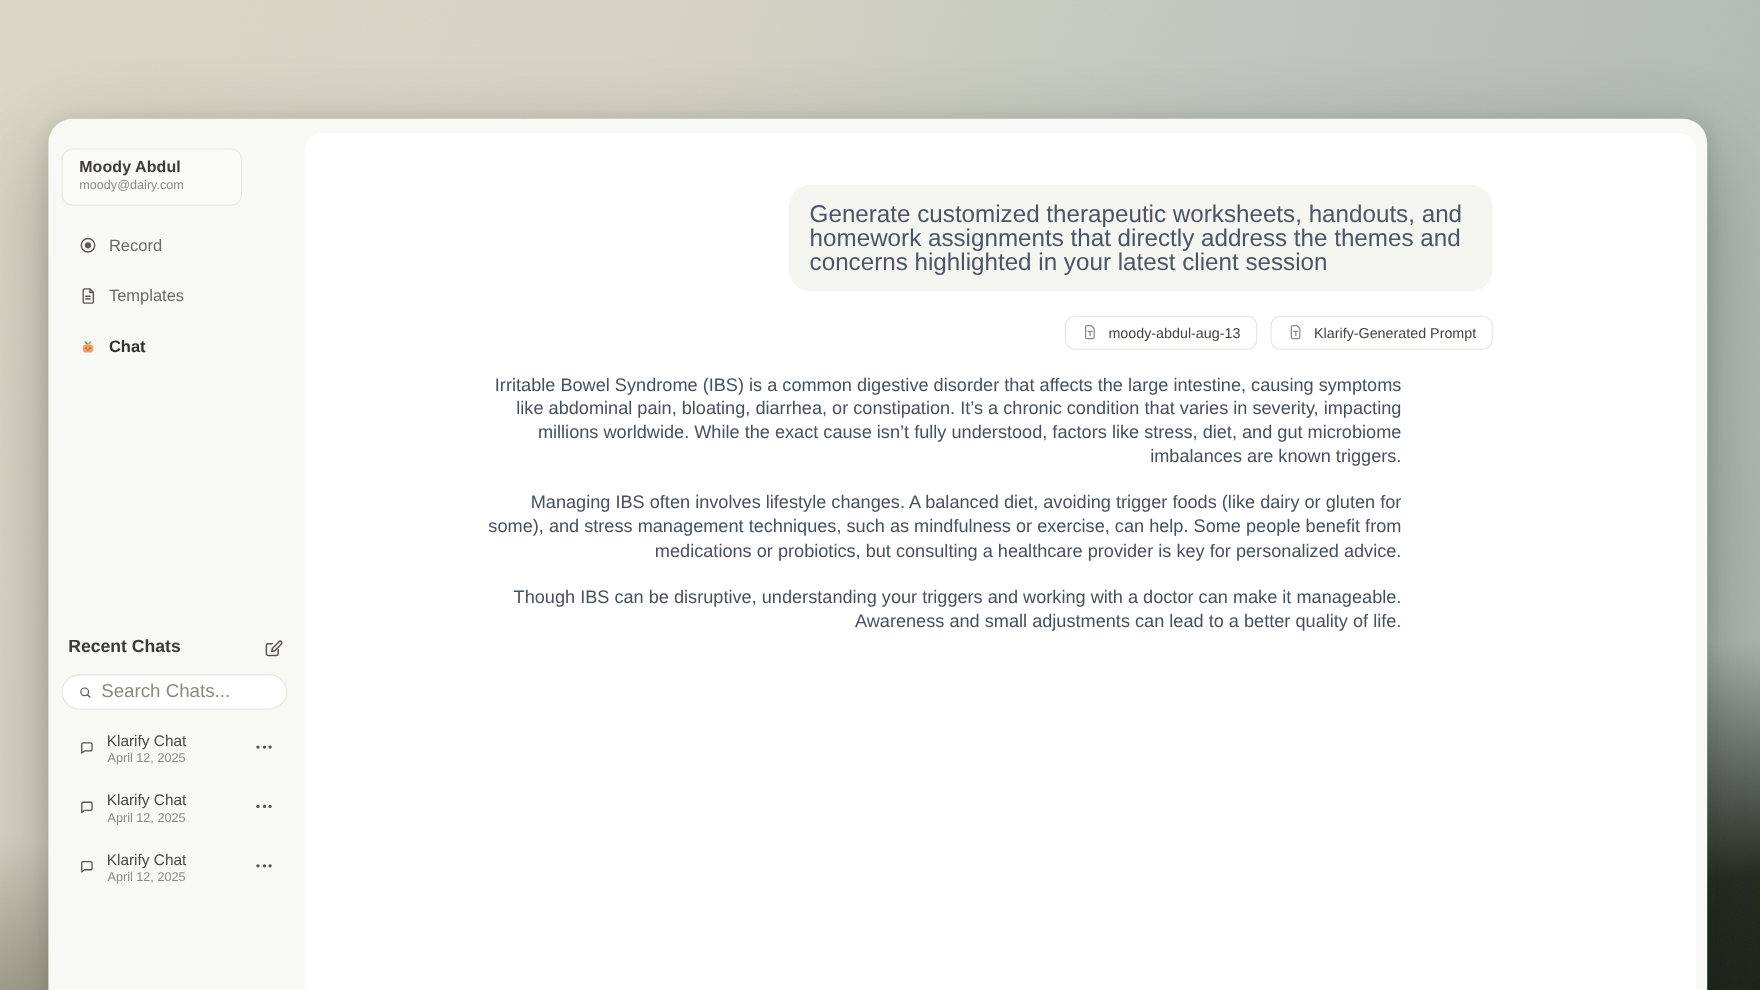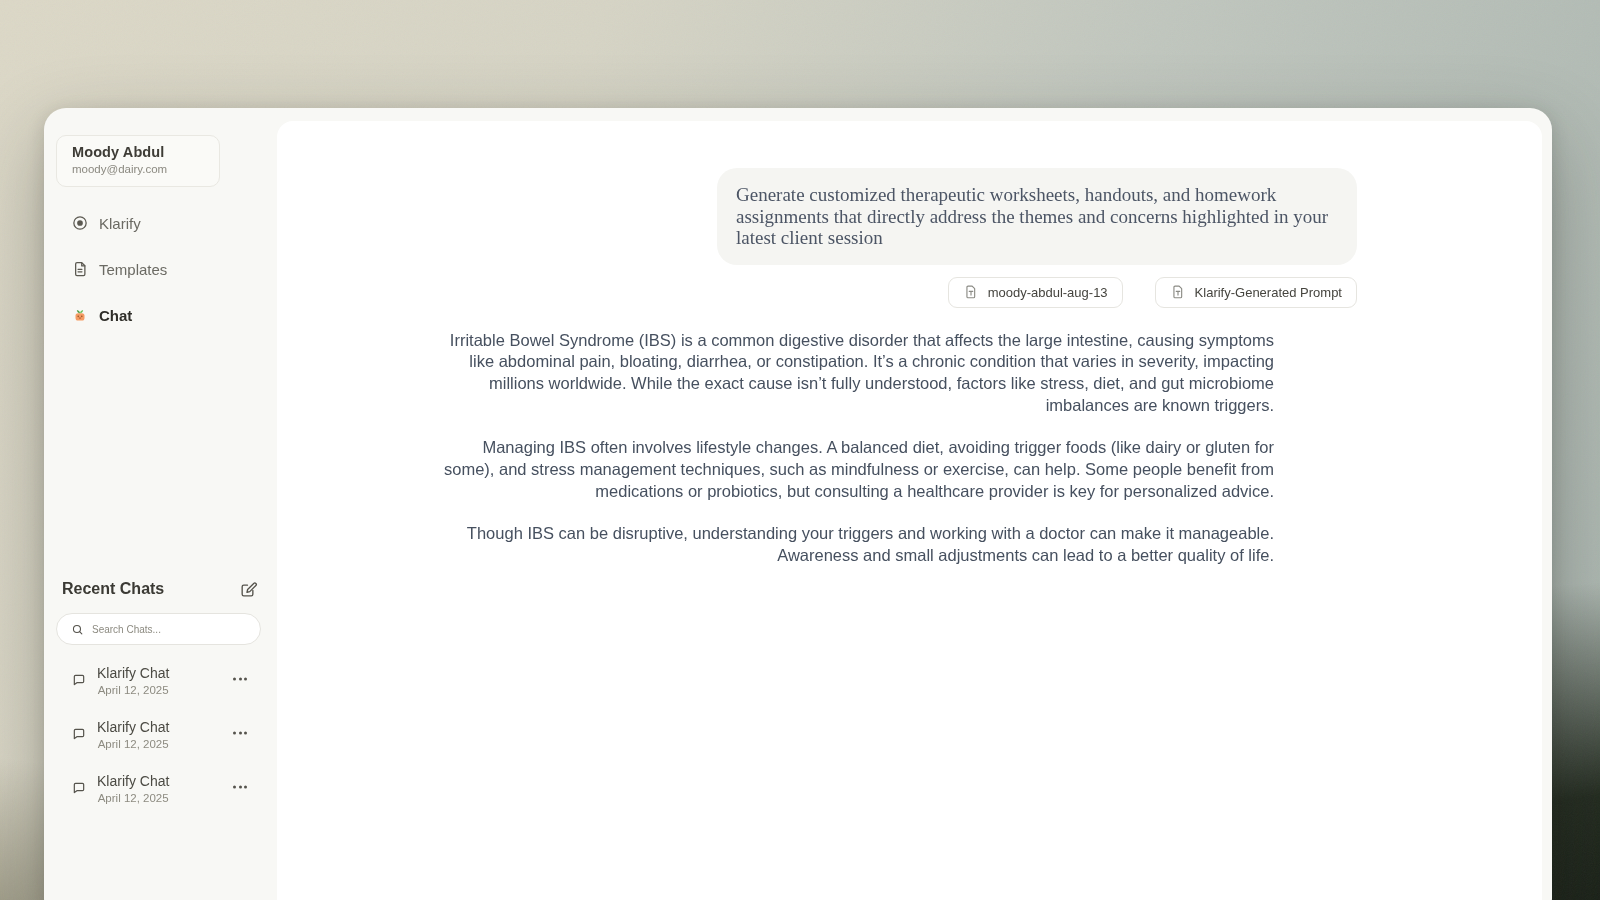--- a/index.html
+++ b/index.html
@@ -58,21 +58,21 @@
   .icon-btn svg { width:19px; height:19px; }
 
   .search-box {
     position:absolute; left:12px; top:505px; width:205px; height:32px;
     background:#ffffff; border:1px solid #e5e4df; border-radius:16px;
     display:flex; align-items:center; padding:0 12px 0 14px;
   }
   .search-box svg { width:13px; height:13px; flex:0 0 auto; }
   .search-box input {
     border:none; outline:none; background:transparent; margin-left:8px; width:100%;
-    font-family:"Liberation Sans", sans-serif; font-size:10px; color:#404040;
+    font-family:"Liberation Sans", sans-serif; font-size:17px; color:#404040;
   }
   .search-box input::placeholder { color:#8c8a80; }
 
   .chat-list { position:absolute; left:12px; right:12px; top:550px; }
   .chat-item {
     position:relative; height:44px; margin-bottom:10px; border-radius:10px;
     display:flex; align-items:center; padding-left:15px; cursor:pointer;text-align:center;
   }
   .chat-item .msg-icon { width:16px; height:16px; margin-right:10px; }
   .chat-item .msg-icon svg { width:16px; height:16px; }
@@ -92,23 +92,23 @@
     border-radius:16px;
   }
   .chat-content {
     position:absolute; left:152px; right:185px; top:47px;
     display:flex; flex-direction:column;
   }
   .user-bubble {
     align-self:flex-end; max-width:640px;
     background:#f5f5f2; border-radius:20px; padding:16px 19px;
   }
-  .user-bubble p { font-size:19px; line-height:21.5px; color:#4c5565;font-family:Liberation Serif, serif; }
-
-  .chips-row { align-self:flex-end; margin-top:12px; display:flex; gap:32px; }
+  .user-bubble p { font-size:22px; line-height:21.5px; color:#4c5565; }
+
+  .chips-row { align-self:flex-end; margin-top:22px; display:flex; gap:12px; }
   .chip {
     height:31px; display:flex; align-items:center; gap:9px; padding:0 14px;
     background:#ffffff; border:1px solid #e6e5e0; border-radius:9px; cursor:pointer;
   }
   .chip svg { width:16px; height:16px; }
   .chip-label { font-size:13px; color:#45443e; }
 
   .assistant { margin-top:22px; max-width:845px;text-align:right; }
   .assistant p { font-size:16.5px; line-height:21.7px; color:#46505f; margin-bottom:21px; }
   .assistant p:last-child { margin-bottom:0; }
@@ -134,21 +134,21 @@
     </div>
 
     <nav class="nav">
       <div class="nav-item">
         <span class="nav-icon">
           <svg viewBox="0 0 24 24" fill="none" stroke="#5b5951" stroke-width="1.7">
             <circle cx="12" cy="12" r="8.2"></circle>
               <circle cx="12" cy="12" r="3.8" fill="#5b5951" stroke="none"></circle>
           </svg>
         </span>
-        <span class="nav-label">Klarify</span>
+        <span class="nav-label">Record</span>
       </div>
       <div class="nav-item">
         <span class="nav-icon">
           <svg viewBox="0 0 24 24" fill="none" stroke="#5b5951" stroke-width="1.7" stroke-linecap="round" stroke-linejoin="round">
             <path d="M8 3.5h6.3l4.2 4.2V19a1.8 1.8 0 0 1-1.8 1.8H8A1.8 1.8 0 0 1 6.2 19V5.3A1.8 1.8 0 0 1 8 3.5Z"></path>
             <path d="M14.3 3.7v4.2h4.1"></path>
             <path d="M9.4 12.4h5.2M9.4 15.8h5.2"></path>
           </svg>
         </span>
         <span class="nav-label">Templates</span>

